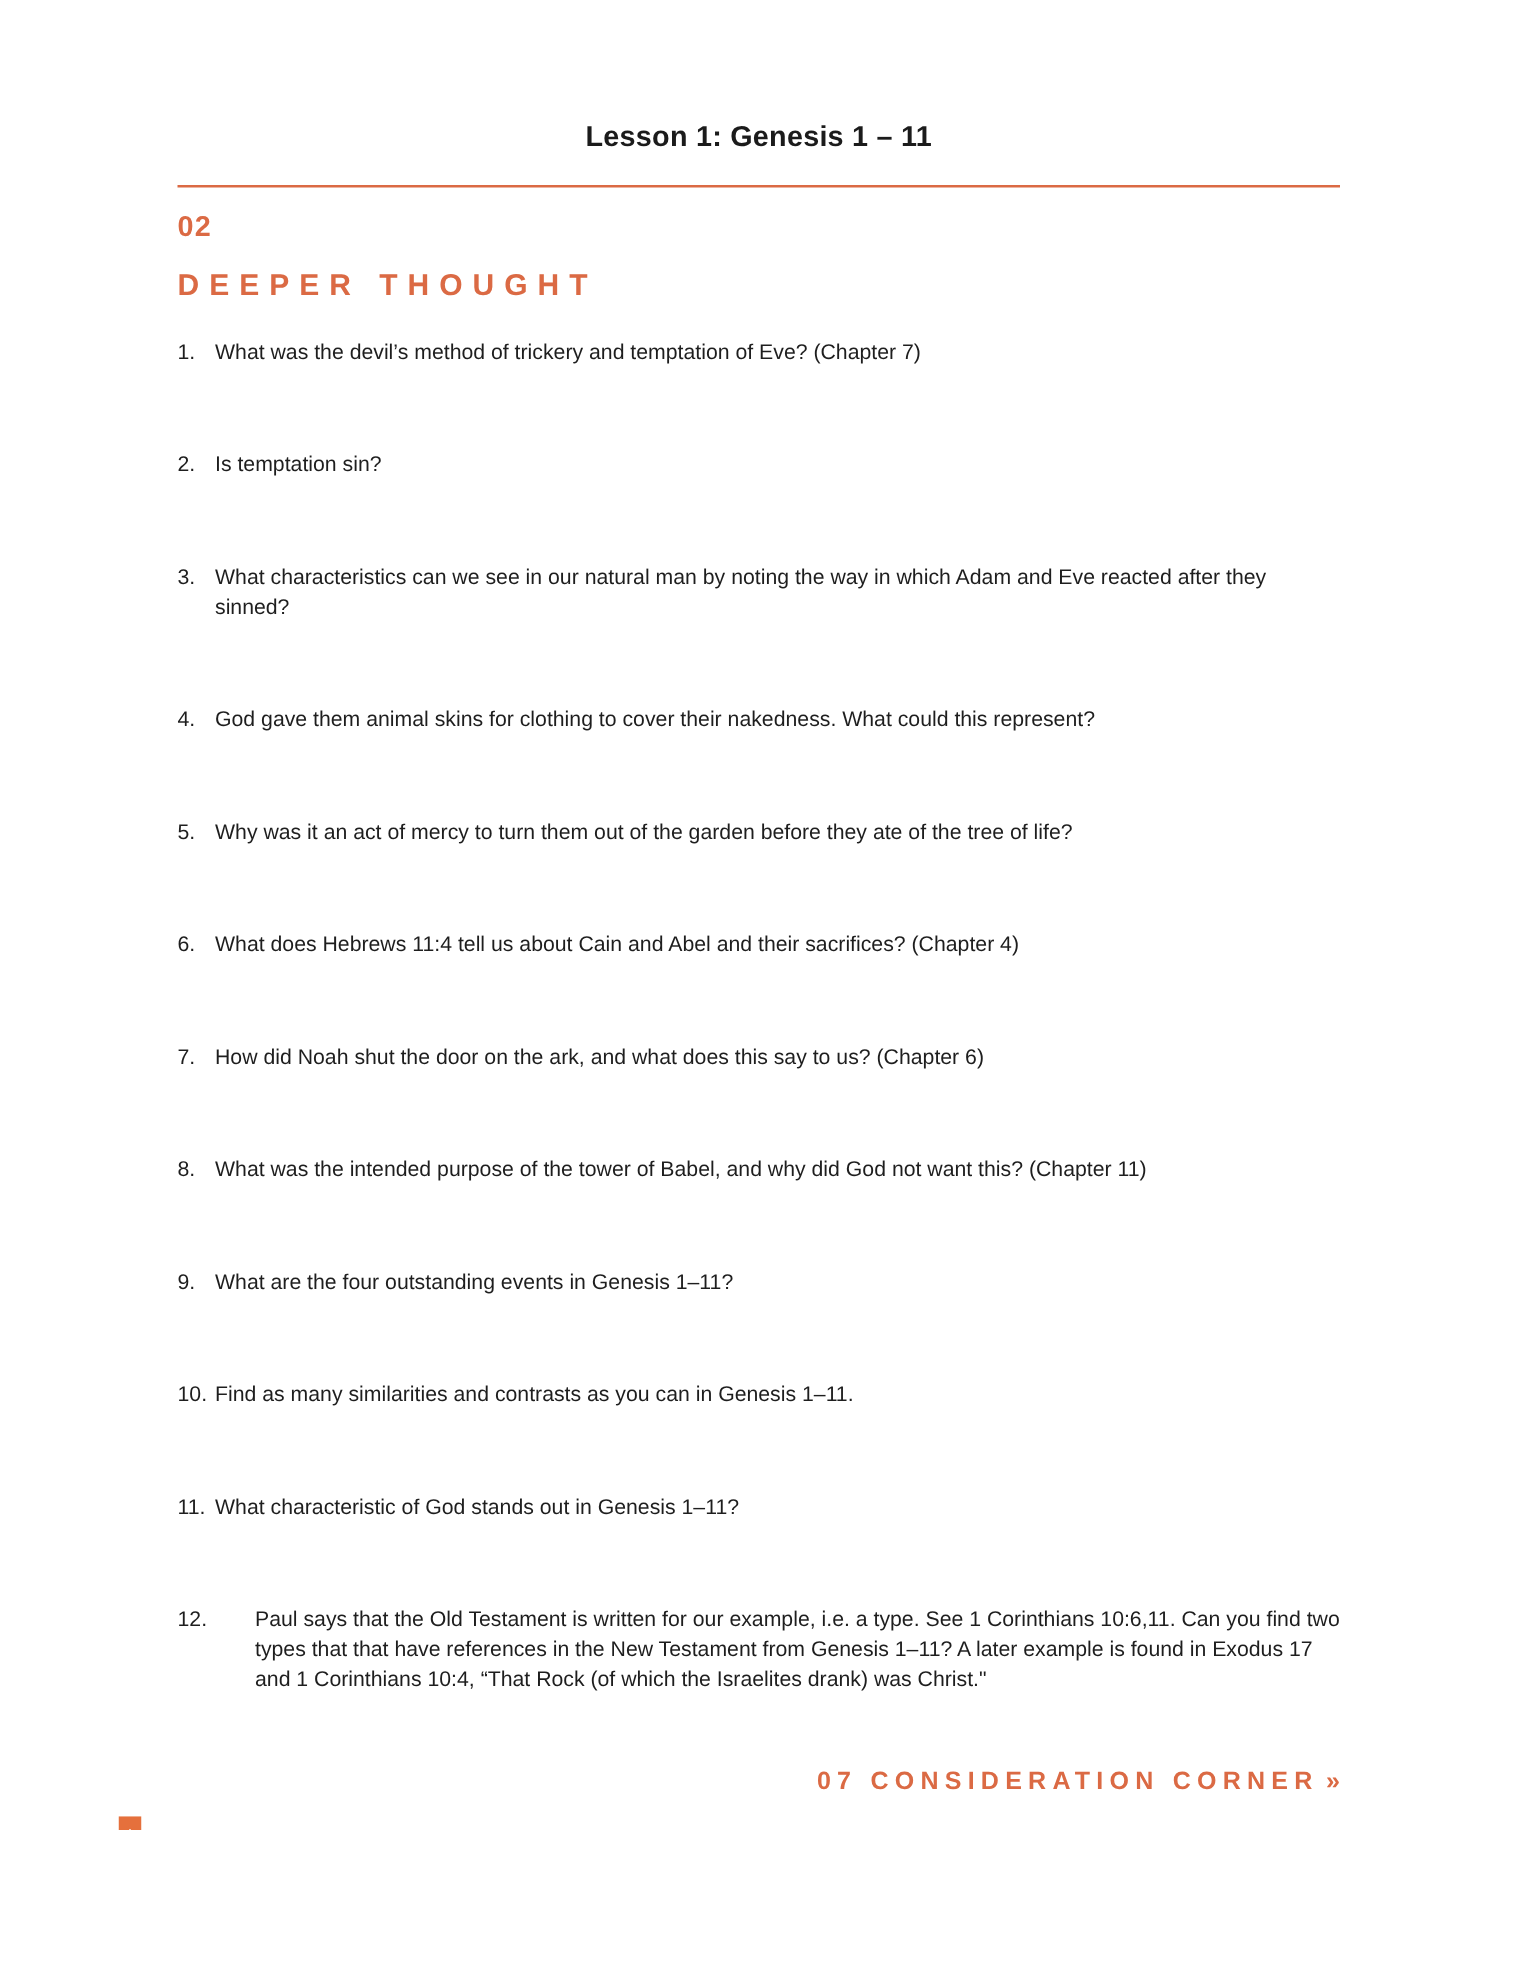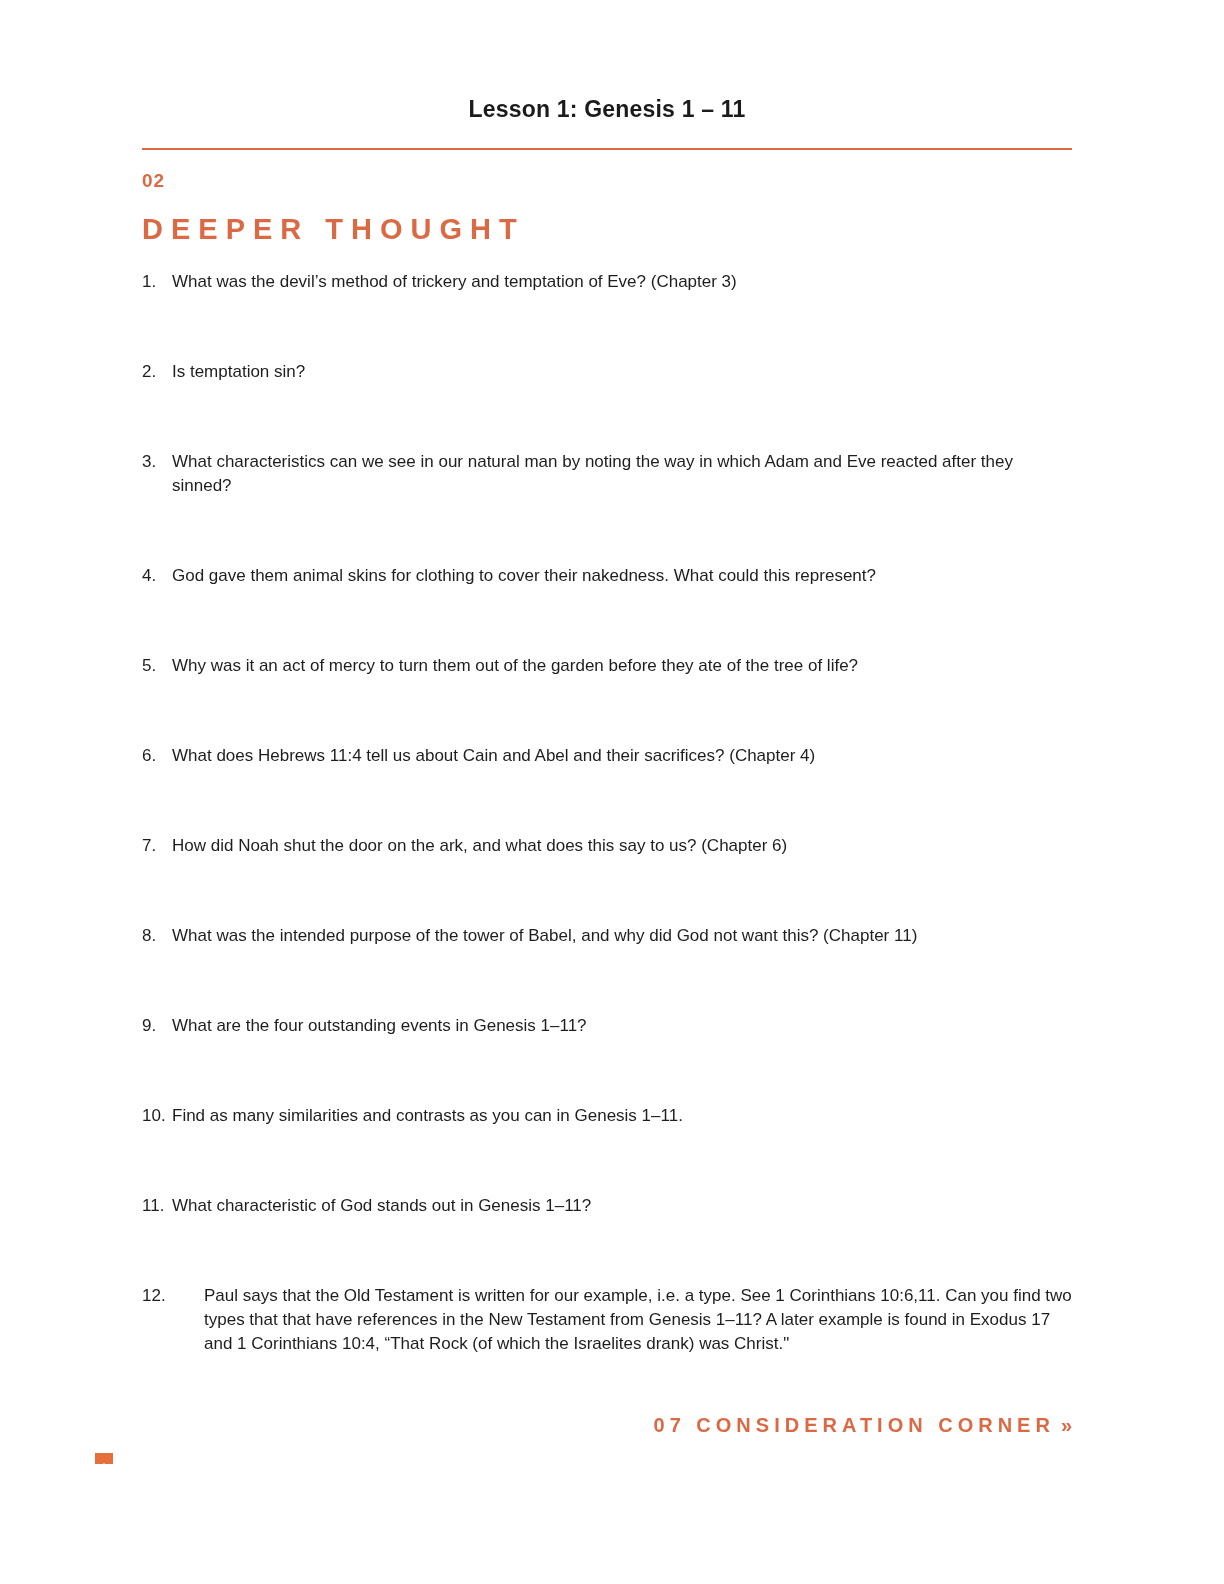--- a/index.html
+++ b/index.html
@@ -26,29 +26,29 @@
     letter-spacing: 0.2px;
     color: #1b1b1b;
   }
   .rule {
     margin-top: 24px;
     border: none;
     border-top: 2px solid var(--accent, #DB6A44);
   }
   .section-number {
     margin-top: 16px;
-    font-size: 19px;
+    font-size: 23px;
     line-height: 30px;
     font-weight: 700;
     letter-spacing: 1px;
     color: var(--accent, #DB6A44);
   }
   .section-heading {
     margin-top: 17px;
-    font-size: 29px;
+    font-size: 24px;
     line-height: 32px;
     font-weight: 600;
     letter-spacing: 8px;
     color: var(--accent, #DB6A44);
   }
   ol.questions {
     list-style: none;
     margin-top: 25px;
   }
   ol.questions li {
@@ -112,21 +112,21 @@
   <h1 class="doc-title">Lesson 1: Genesis 1 – 11</h1>
 
   <hr class="rule">
 
   <div class="section-number">02</div>
   <h2 class="section-heading">DEEPER THOUGHT</h2>
 
   <ol class="questions">
     <li>
       <span class="qnum">1.</span>
-      <span class="qtext">What was the devil’s method of trickery and temptation of Eve? (Chapter 3)</span>
+      <span class="qtext">What was the devil’s method of trickery and temptation of Eve? (Chapter 7)</span>
     </li>
     <li>
       <span class="qnum">2.</span>
       <span class="qtext">Is temptation sin?</span>
     </li>
     <li>
       <span class="qnum">3.</span>
       <span class="qtext">What characteristics can we see in our natural man by noting the way in which Adam and Eve reacted after they sinned?</span>
     </li>
     <li>

